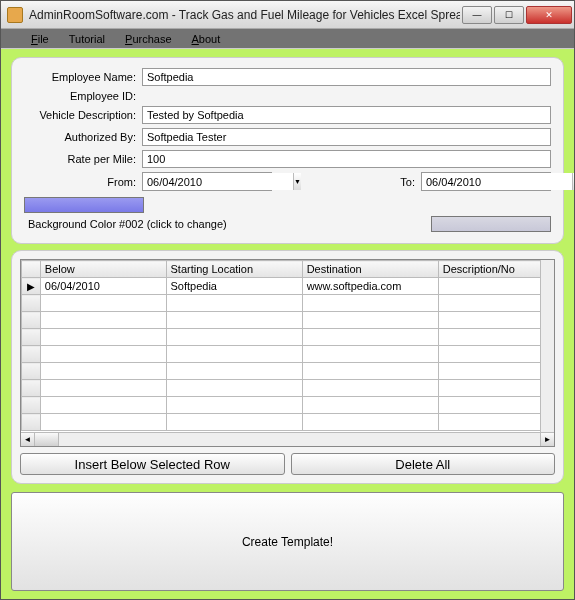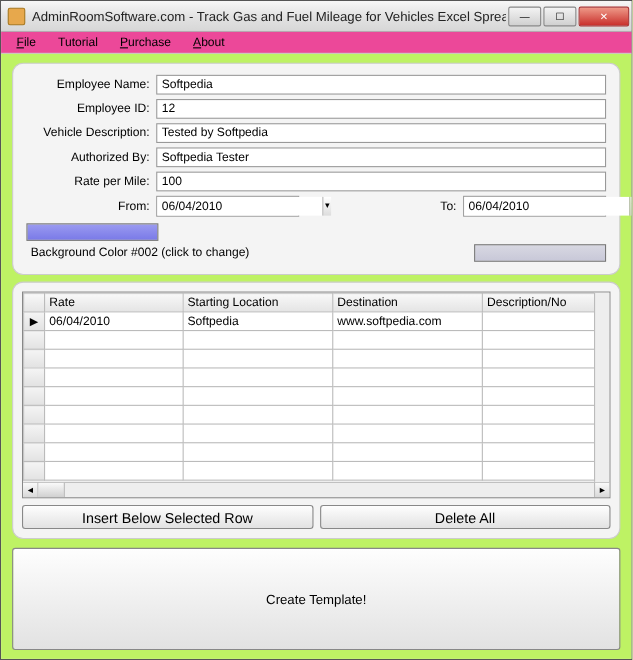--- a/index.html
+++ b/index.html
@@ -48,24 +48,24 @@
     background: linear-gradient(#f3f3f3,#d0d0d0);
   }
   .titlebar .win-close {
     background: linear-gradient(#e98,#c9302c);
     color: #fff;
     border-color: #a33;
     width: 46px;
   }
   .menubar {
     height: 20px;
-    background: #ec4899;
+    background: #737373;
     border-bottom: 1px solid #ccc;
     display: flex; align-items: center;
-    padding: 0 4px;
+    padding: 0 20px;
     font-size: 11px;
   }
   .menubar .menu-item {
     padding: 2px 10px;
     cursor: default;
   }
   .menubar .menu-item .ul { text-decoration: underline; }
   .content {
     flex: 1;
     padding: 8px 10px;
@@ -248,21 +248,20 @@
 
   <div class="content">
 
     <div class="group">
       <div class="form-row">
         <label>Employee Name:</label>
         <input class="text" value="Softpedia" style="">
       </div>
       <div class="form-row">
         <label>Employee ID:</label>
-        <input class="text" value="12" style="">
       </div>
       <div class="form-row">
         <label>Vehicle Description:</label>
         <input class="text" value="Tested by Softpedia" style="">
       </div>
       <div class="form-row">
         <label>Authorized By:</label>
         <input class="text" value="Softpedia Tester" style="">
       </div>
       <div class="form-row">
@@ -290,21 +289,21 @@
         <div class="swatch swatch2"></div>
       </div>
     </div>
 
     <div class="group grid-group">
       <div class="grid-wrap">
         <table class="grid" id="grid-table">
           <thead>
               <tr id="grid-head">
                 <th class="rowhdr"></th>
-                <th style="width: 120px;">Rate</th>
+                <th style="width: 120px;">Below</th>
                 <th style="width: 130px;">Starting Location</th>
                 <th style="width: 130px;">Destination</th>
                 <th style="width: 110px;">Description/No</th>
               </tr>
             </thead>
           <tbody id="grid-body">
               <tr>
                 <td class="rowhdr">▶</td>
                 <td>06/04/2010</td>
                 <td>Softpedia</td>

